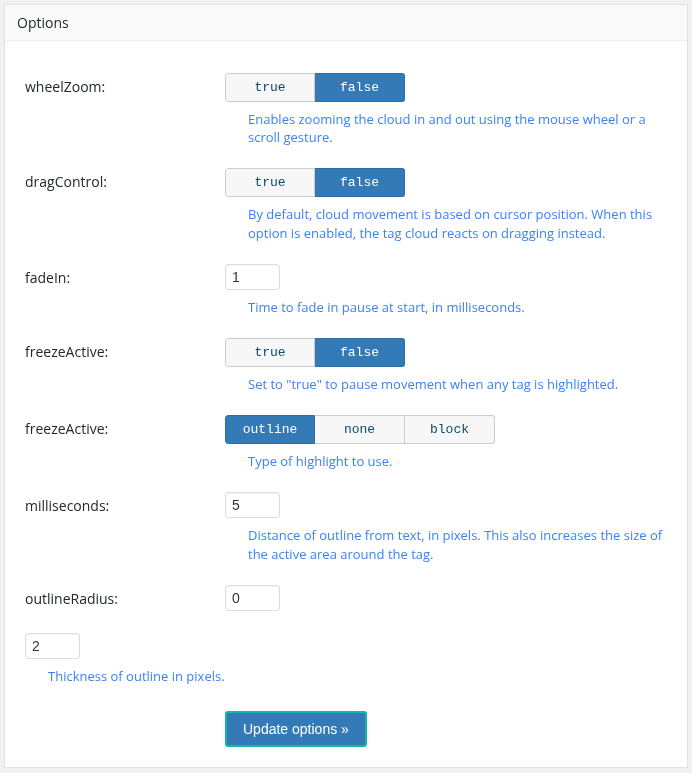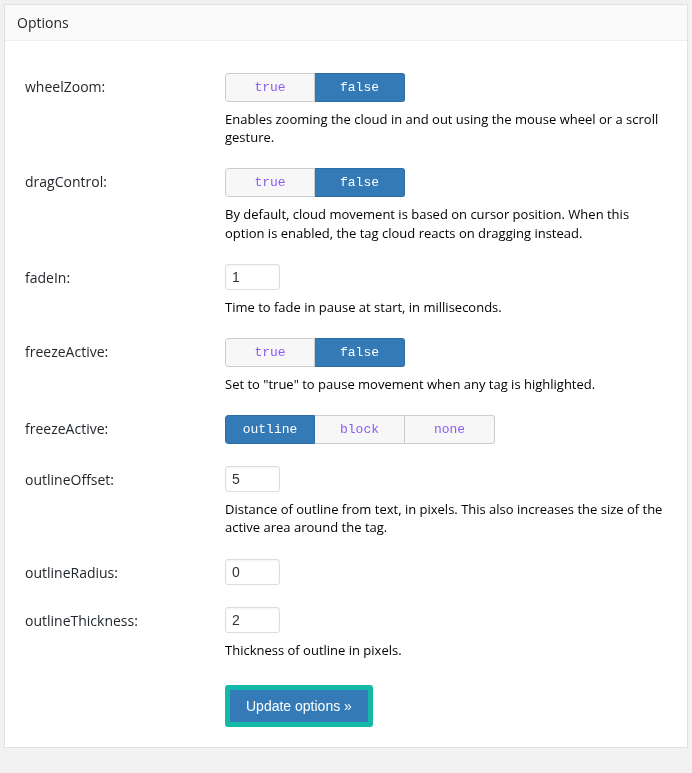--- a/index.html
+++ b/index.html
@@ -48,58 +48,59 @@
       overflow: hidden;
     }
     .toggle-btn {
       min-width: 90px;
       text-align: center;
       padding: 6px 14px;
       font-size: 13px;
       font-family: "Courier New", Courier, monospace;
       background: #f7f7f7;
       border: 1px solid #ccc;
-      color: #8b5cf6;
+      color: #0c4a6e;
       cursor: pointer;
       user-select: none;
     }
     .toggle-btn + .toggle-btn {
       border-left: none;
     }
     .toggle-btn:first-child { border-radius: 3px 0 0 3px; }
     .toggle-btn:last-child { border-radius: 0 3px 3px 0; }
     .toggle-btn.active {
       background: #337ab7;
       border-color: #2e6da4;
       color: #fff;
       font-weight: 400;
     }
     .desc {
-      color: #000000;
+      color: #3b82f6;
       font-size: 13px;
       margin-top: 8px;
       line-height: 1.4;
+      margin-left: 23px;
     }
     .number-input {
       width: 55px;
       padding: 4px 6px;
       border: 1px solid #ddd;
       border-radius: 3px;
       font-size: 14px;
       box-shadow: inset 0 1px 2px rgba(0,0,0,0.05);
       color: #333;
     }
     .submit-row {
       margin-top: 26px;
       margin-left: 200px;
     }
     .submit-btn {
       background: #337ab7;
       color: #fff;
-      border: 5px solid #14b8a6;
+      border: 2px solid #14b8a6;
       border-radius: 3px;
       padding: 8px 16px;
       font-size: 14px;
       cursor: pointer;
     }
   </style>
 </head>
 <body>
 
 <div class="panel">
@@ -145,43 +146,43 @@
         </div>
         <div class="desc">Set to "true" to pause movement when any tag is highlighted.</div>
       </div>
     </div>
 
     <div class="form-row">
       <div class="form-label">freezeActive:</div>
       <div class="form-control">
         <div class="toggle-group">
           <div class="toggle-btn active">outline</div>
+          <div class="toggle-btn">none</div>
           <div class="toggle-btn">block</div>
-          <div class="toggle-btn">none</div>
         </div>
+        <div class="desc">Type of highlight to use.</div>
       </div>
     </div>
 
     <div class="form-row">
-      <div class="form-label">outlineOffset:</div>
+      <div class="form-label">milliseconds:</div>
       <div class="form-control">
         <input type="text" class="number-input" value="5" style="">
         <div class="desc">Distance of outline from text, in pixels. This also increases the size of the active area around the tag.</div>
       </div>
     </div>
 
     <div class="form-row">
       <div class="form-label">outlineRadius:</div>
       <div class="form-control">
         <input type="text" class="number-input" value="0" style="">
       </div>
     </div>
 
     <div class="form-row">
-      <div class="form-label">outlineThickness:</div>
       <div class="form-control">
         <input type="text" class="number-input" value="2" style="">
         <div class="desc">Thickness of outline in pixels.</div>
       </div>
     </div>
 
     <div class="submit-row">
       <button class="submit-btn">Update options »</button>
     </div>
   </div>

